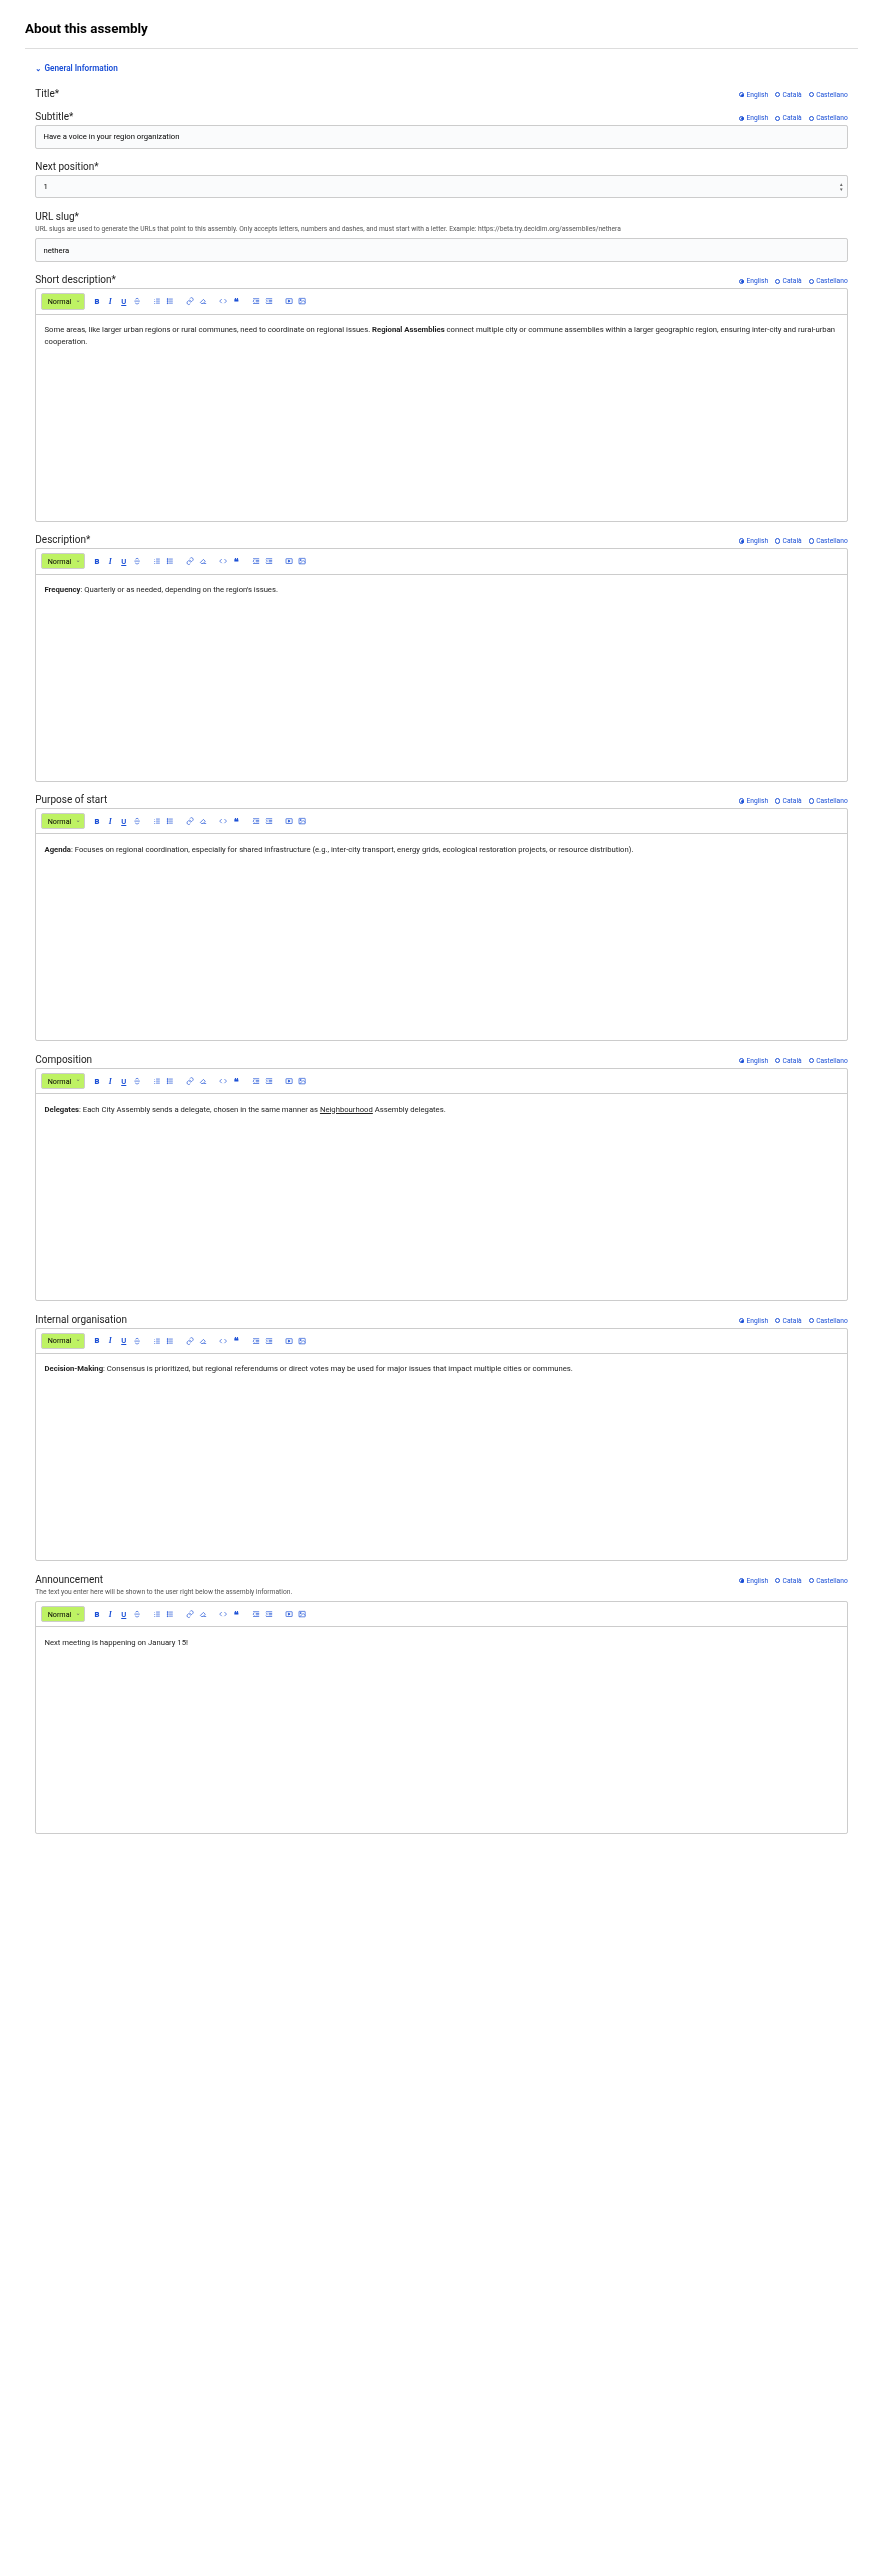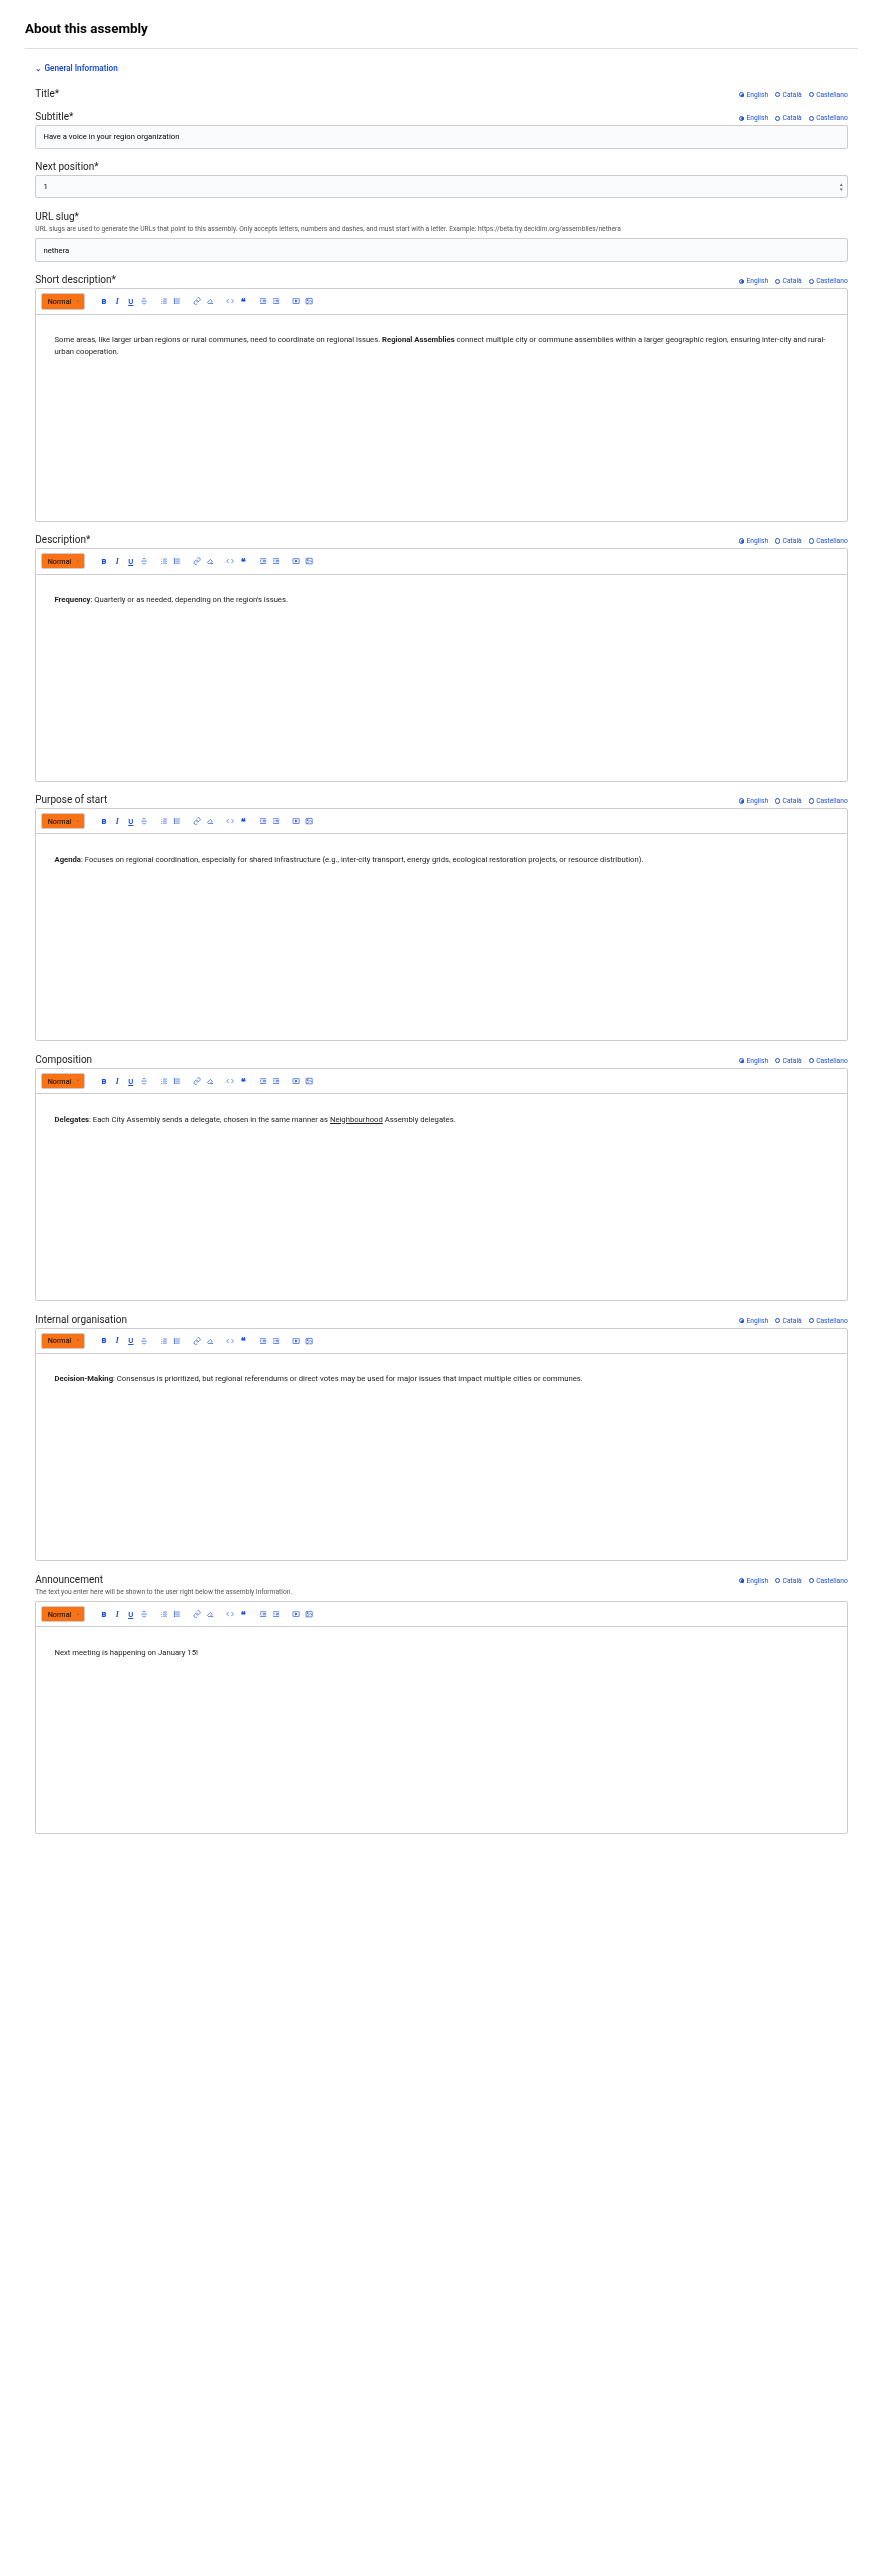--- a/index.html
+++ b/index.html
@@ -15,27 +15,27 @@
 .lang-tab { display: flex; align-items: center; gap: 2.1px; color: #1a4fd6; cursor: pointer; }
 .radio-dot { width: 5.2px; height: 5.2px; border: 0.5px solid #1a4fd6; border-radius: 50%; display: inline-block; position: relative; }
 .radio-dot.filled::after { content: ""; position: absolute; width: 3.1px; height: 3.1px; background: #1a4fd6; border-radius: 50%; top: 0.5px; left: 0.5px; }
 .text-input { width: 100%; padding: 6.2px 7.2px; border: 0.5px solid #ccc; border-radius: 2.1px; font-size: 7.7px; font-family: inherit; background: #fafbfc; }
 .number-wrapper { position: relative; }
 .number-input { width: 100%; padding: 6.2px 7.2px; border: 0.5px solid #ccc; border-radius: 2.1px; font-size: 7.7px; font-family: inherit; background: #fafbfc; }
 .spinner { position: absolute; right: 4.1px; top: 50%; transform: translateY(-50%); display: flex; flex-direction: column; font-size: 4.6px; color: #666; }
 .help-text { font-size: 6.7px; color: #555; margin: 2.1px 0 4.1px 0; line-height: 1.4; }
 .editor-box { border: 0.5px solid #ccc; border-radius: 2.1px; background: #fff; }
 .editor-toolbar { display: flex; align-items: center; gap: 2.1px; padding: 4.1px 5.2px; border-bottom: 0.5px solid #ccc; flex-wrap: wrap; }
-.format-dropdown { border: 0.5px solid #ccc; border-radius: 2.1px; padding: 2.6px 12.4px 2.6px 5.2px; font-size: 7.2px; font-family: inherit; background: #f97316; margin-right: 11px; position: relative; cursor: pointer; }
+.format-dropdown { border: 0.5px solid #ccc; border-radius: 2.1px; padding: 2.6px 12.4px 2.6px 5.2px; font-size: 7.2px; font-family: inherit; background: #bef264; margin-right: 4px; position: relative; cursor: pointer; }
 .format-dropdown::after { content: "⌄"; position: absolute; right: 3.1px; top: 1.5px; font-size: 6.2px; color: #666; }
 .tb-group { display: flex; gap: 1px; margin-right: 5.2px; }
 .tb-btn { width: 12.4px; height: 12.4px; display: flex; align-items: center; justify-content: center; cursor: pointer; color: #1a4fd6; font-size: 7.7px; font-weight: 600; border-radius: 1.5px; }
 .tb-btn svg { width: 8.2px; height: 8.2px; stroke: #1a4fd6; fill: none; stroke-width: 2; }
 .editor-content { padding: 9.3px 8.2px; min-height: 206px; font-size: 7.7px; line-height: 1.6; color: #222; }
-.editor-content p { margin: 10px; }
+.editor-content p { margin: 0; }
 </style>
 </head>
 <body>
 
 <h1 class="page-title">About this assembly</h1>
 <hr class="divider">
 
 <div class="section-header">
   <span class="chevron">⌄</span>
   <span>General Information</span>

